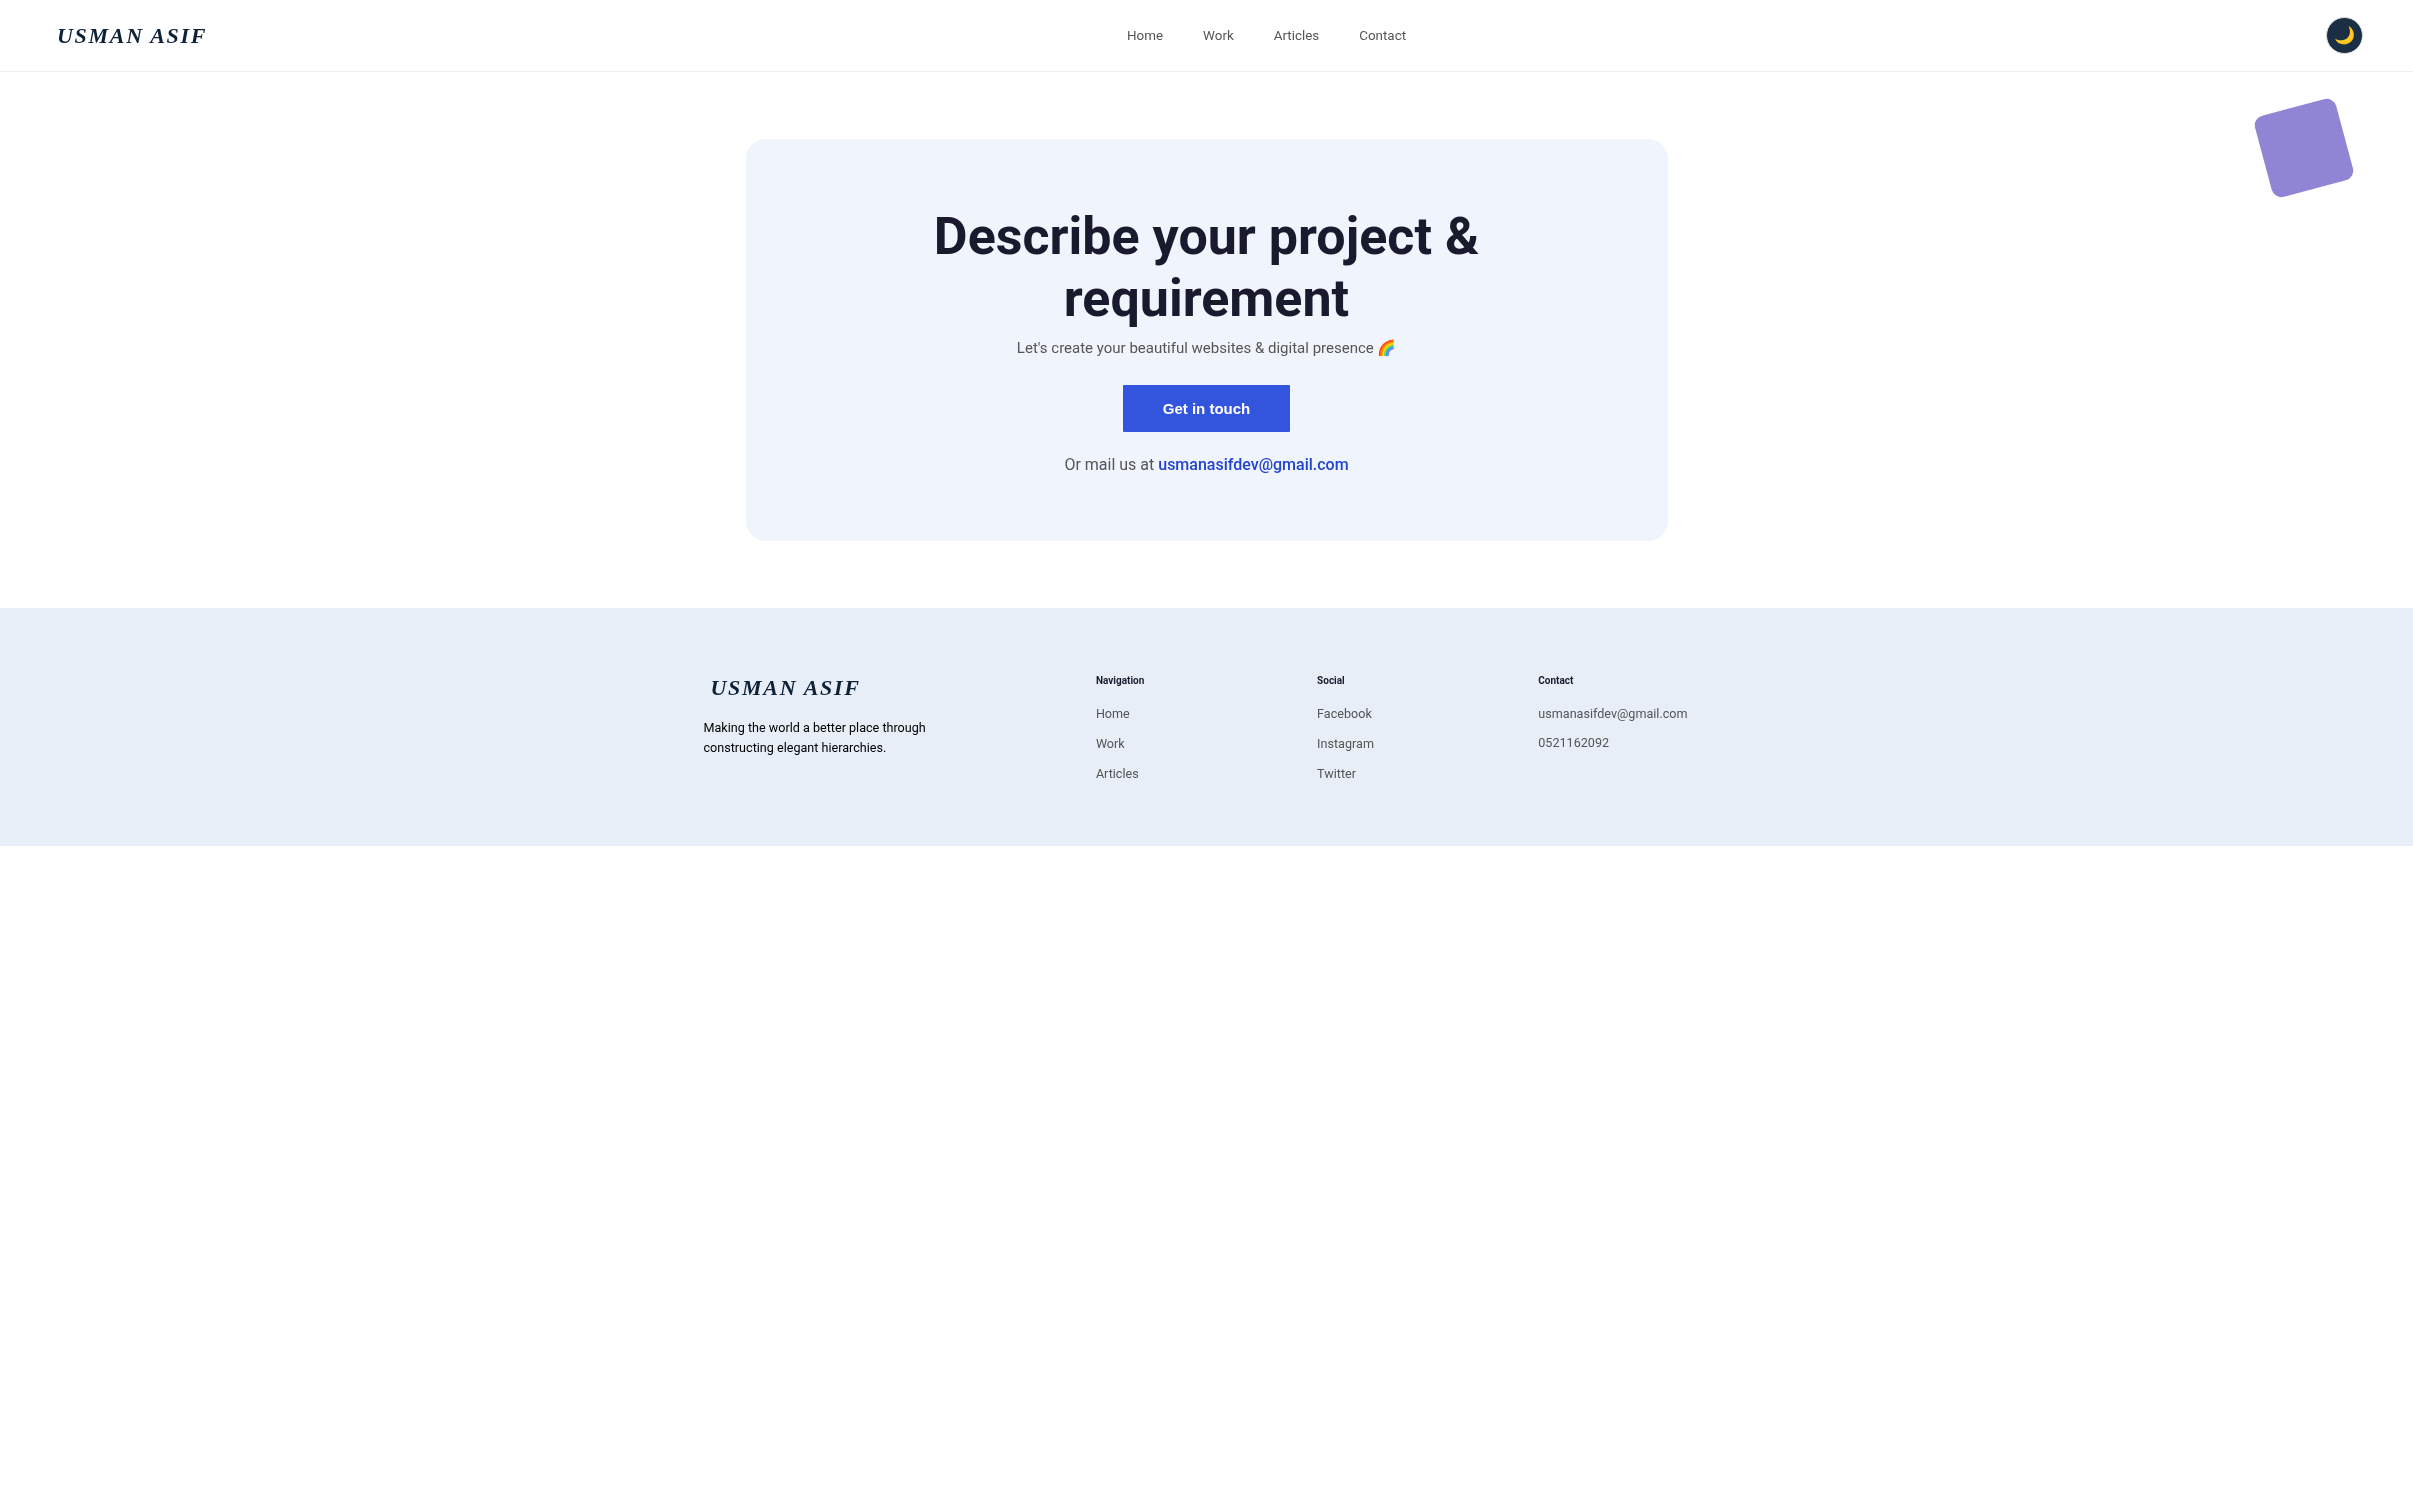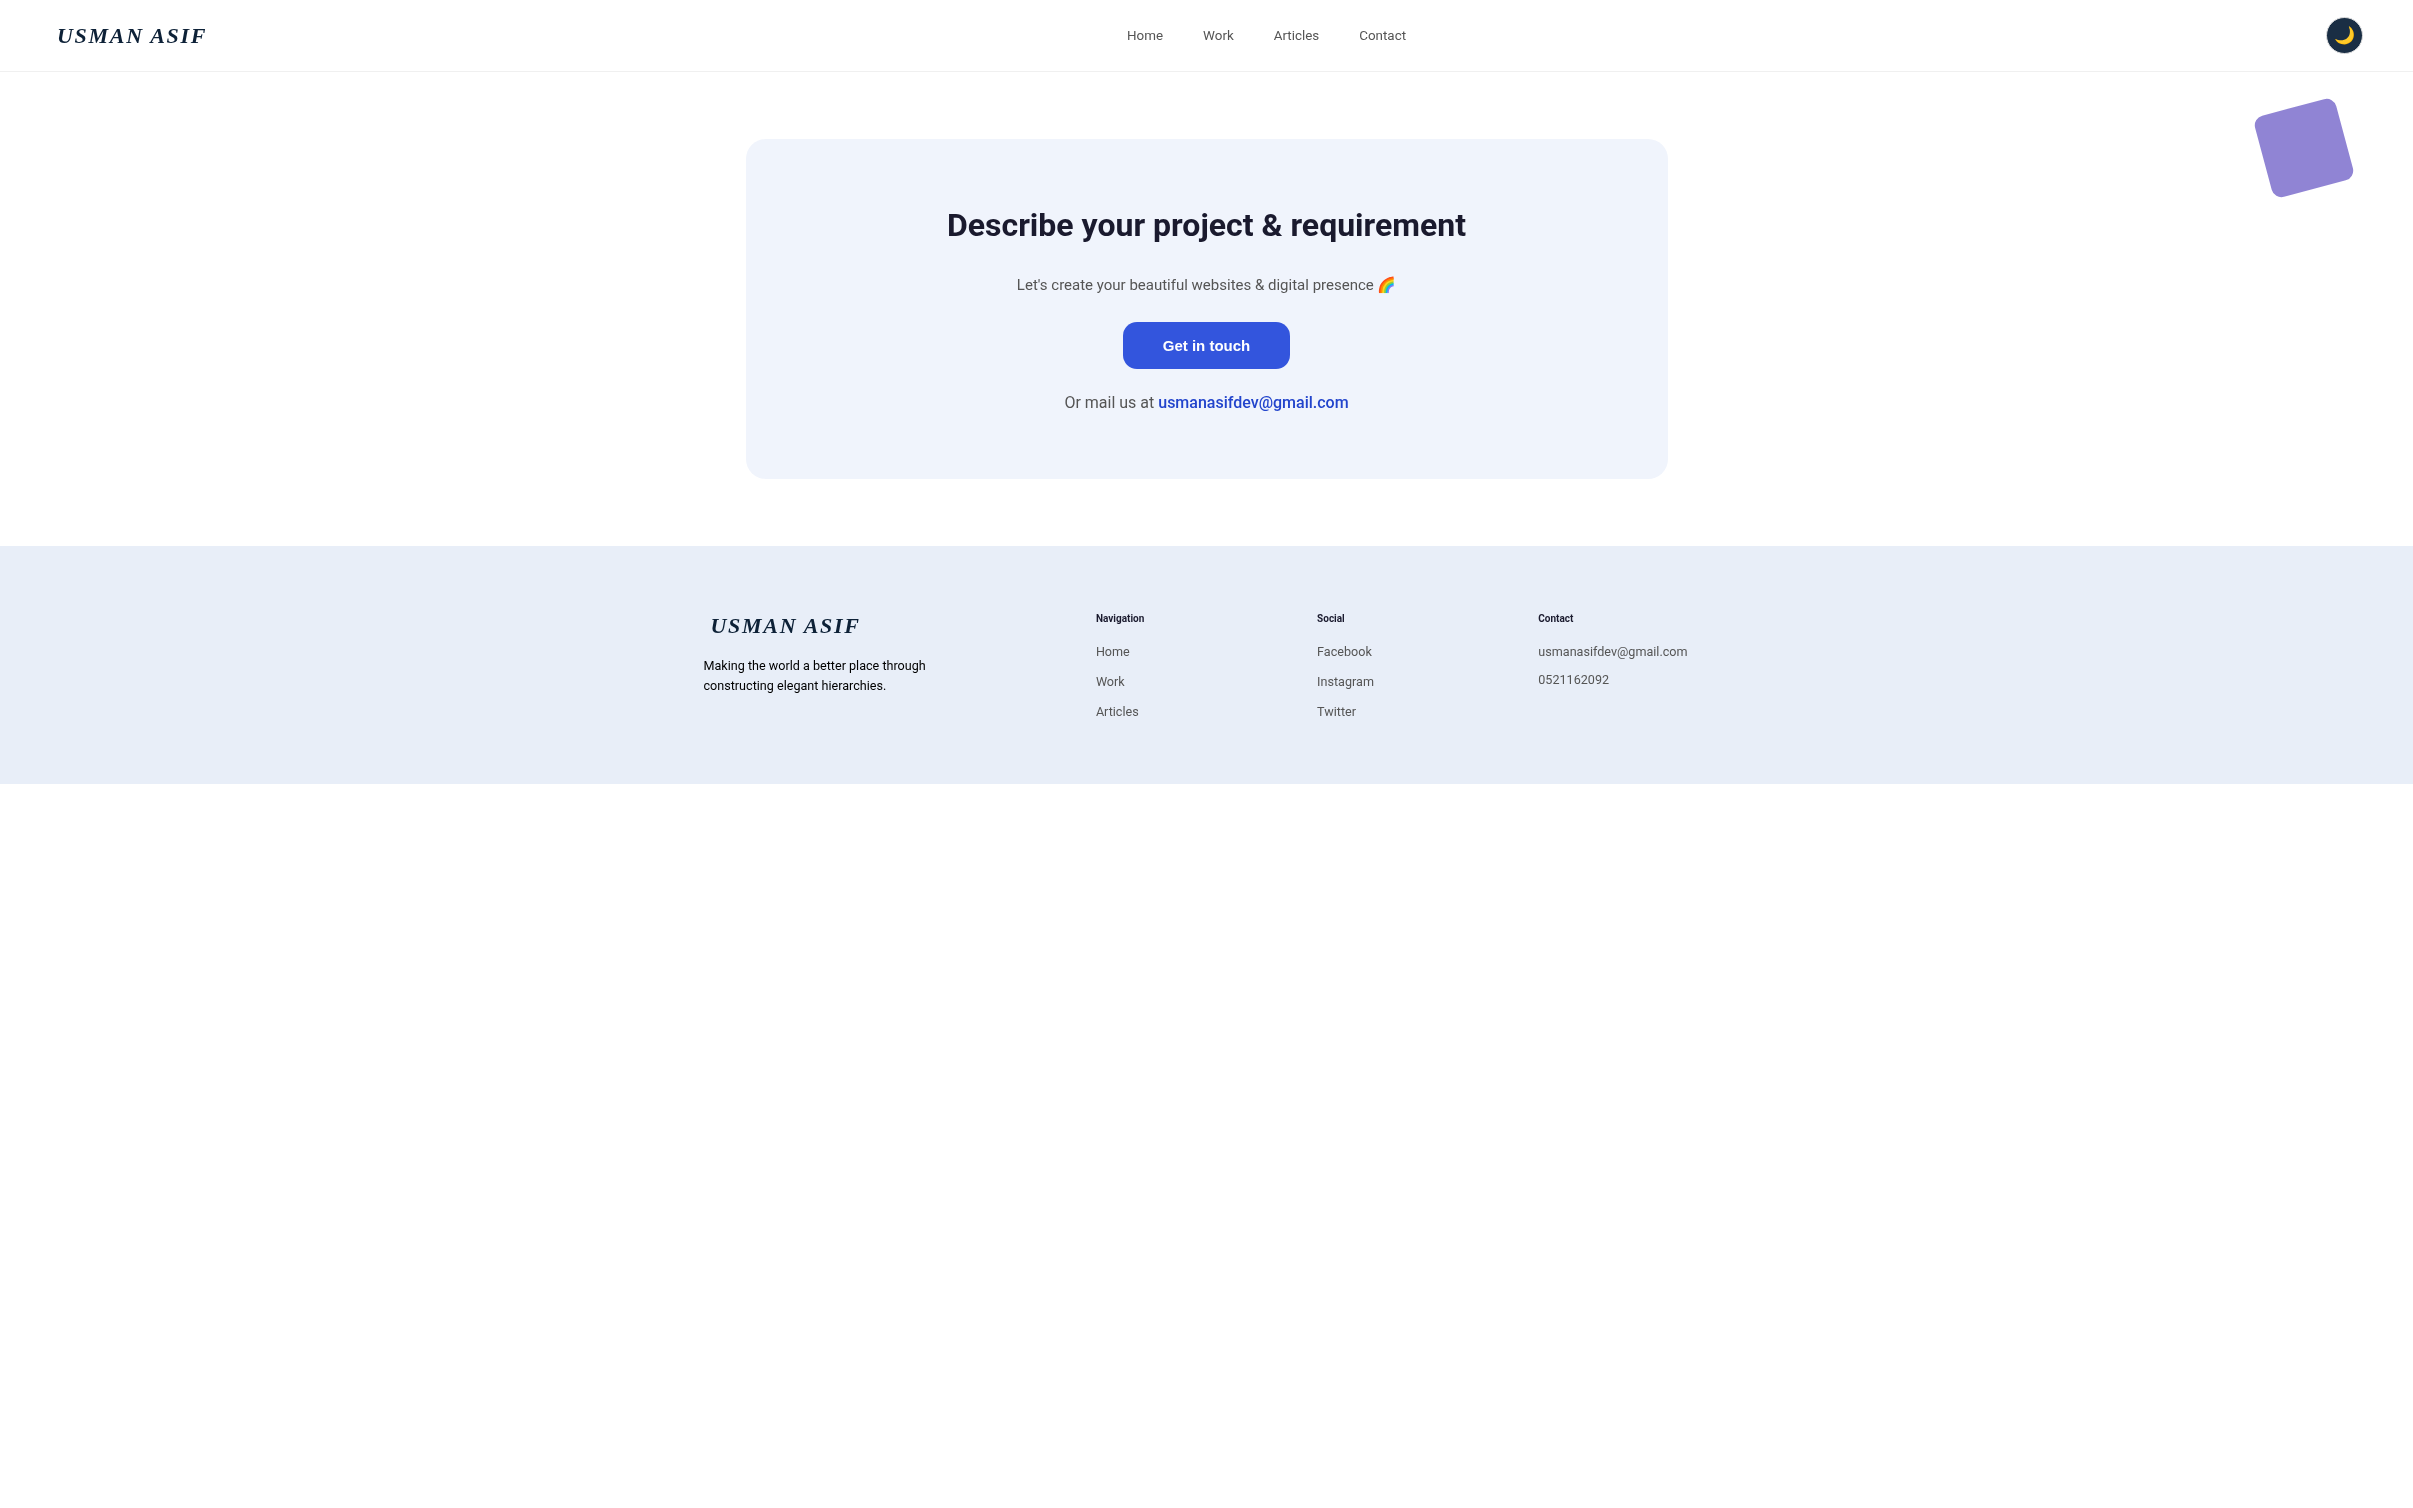--- a/index.html
+++ b/index.html
@@ -89,38 +89,38 @@
       background: #f0f4fc;
       border-radius: 20px;
       padding: 67px 50px;
       text-align: center;
       width: 100%;
       max-width: 922px;
       position: relative;
     }
 
     .contact-card h1 {
-      font-size: 32px;
+      font-size: 52px;
       font-weight: 700;
       color: #1a1a2e;
-      margin-bottom: 32px;
+      margin-bottom: 8px;
       line-height: 1.2;
     }
 
     .contact-card p {
       font-size: 15px;
       color: #555;
       margin-bottom: 28px;
     }
 
     .get-in-touch-btn {
       background: #3355dd;
       color: #ffffff;
       border: none;
-      border-radius: 14px;
+      border-radius: 1px;
       padding: 15px 40px;
       font-size: 15px;
       font-weight: 600;
       cursor: pointer;
       margin-bottom: 23.5px;
     }
 
     .mail-text {
       font-size: 16px;
       color: #555;

